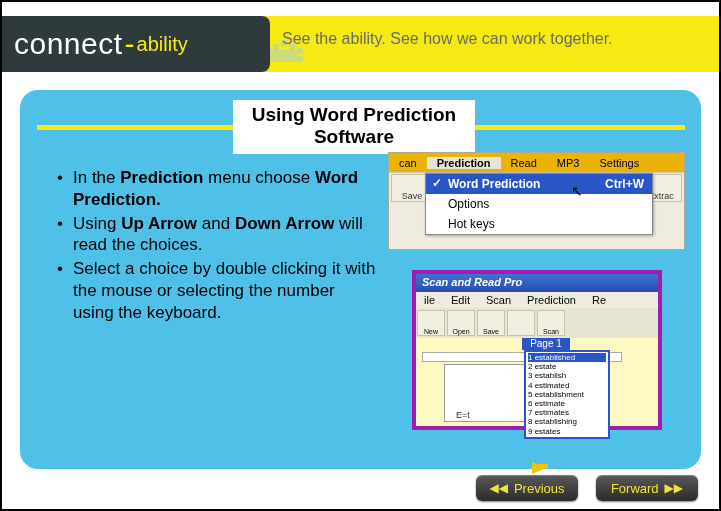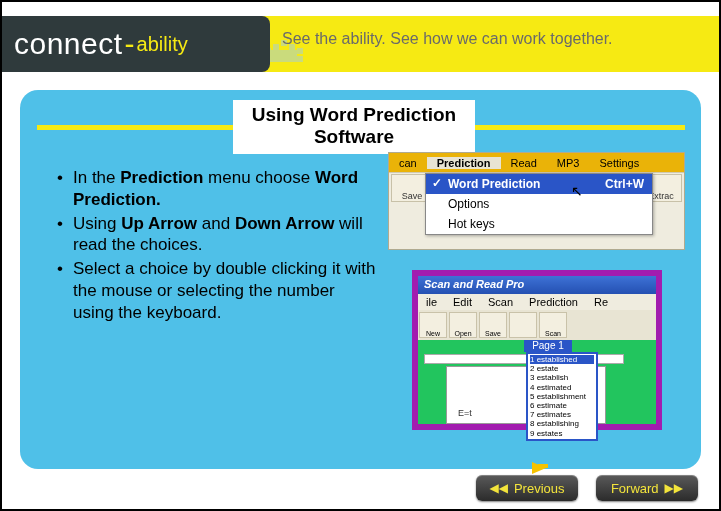--- a/index.html
+++ b/index.html
@@ -131,22 +131,22 @@
   }
   .cursor1 {
     position: absolute; left: 182px; top: 30px;
     font-size: 14px; color: #000;
   }
 
   .mock2 {
     position: absolute;
     left: 410px; top: 268px;
     width: 250px; height: 160px;
-    background: #22c55e;
-    border: 6px solid #a21caf;
+    background: #fef9c3;
+    border: 4px solid #a21caf;
     font-size: 10px;
   }
   .m2-title {
     height: 18px; background: linear-gradient(#3e72d6, #2450b2);
     color: #fff; font-weight: 700; font-size: 11px;
     padding: 2px 6px; font-style: italic;
   }
   .m2-menu {
     height: 16px; background: #efecdf; display: flex; align-items: center;
     font-size: 11px;
@@ -169,21 +169,21 @@
     background: #fff; border: 1px solid #aaa;
   }
   .m2-page1 {
     position: absolute; left: 106px; top: 64px;
     width: 48px; height: 12px;
     background: #2a55c7; color: #fff;
     font-size: 10px; text-align: center; line-height: 12px;
   }
   .pred-list {
     position: absolute; left: 108px; top: 76px;
-    width: 72px; background: #fff;
+    width: 86px; background: #fff;
     border: 2px solid #2a55c7;
     font-size: 8px; line-height: 1.15;
     padding: 1px 2px;
   }
   .pred-list div:first-child { background: #2a55c7; color: #fff; }
   .m2-ft {
     position: absolute; left: 40px; bottom: 6px;
     font-size: 9px; color: #333;
   }
   .yarrow {

